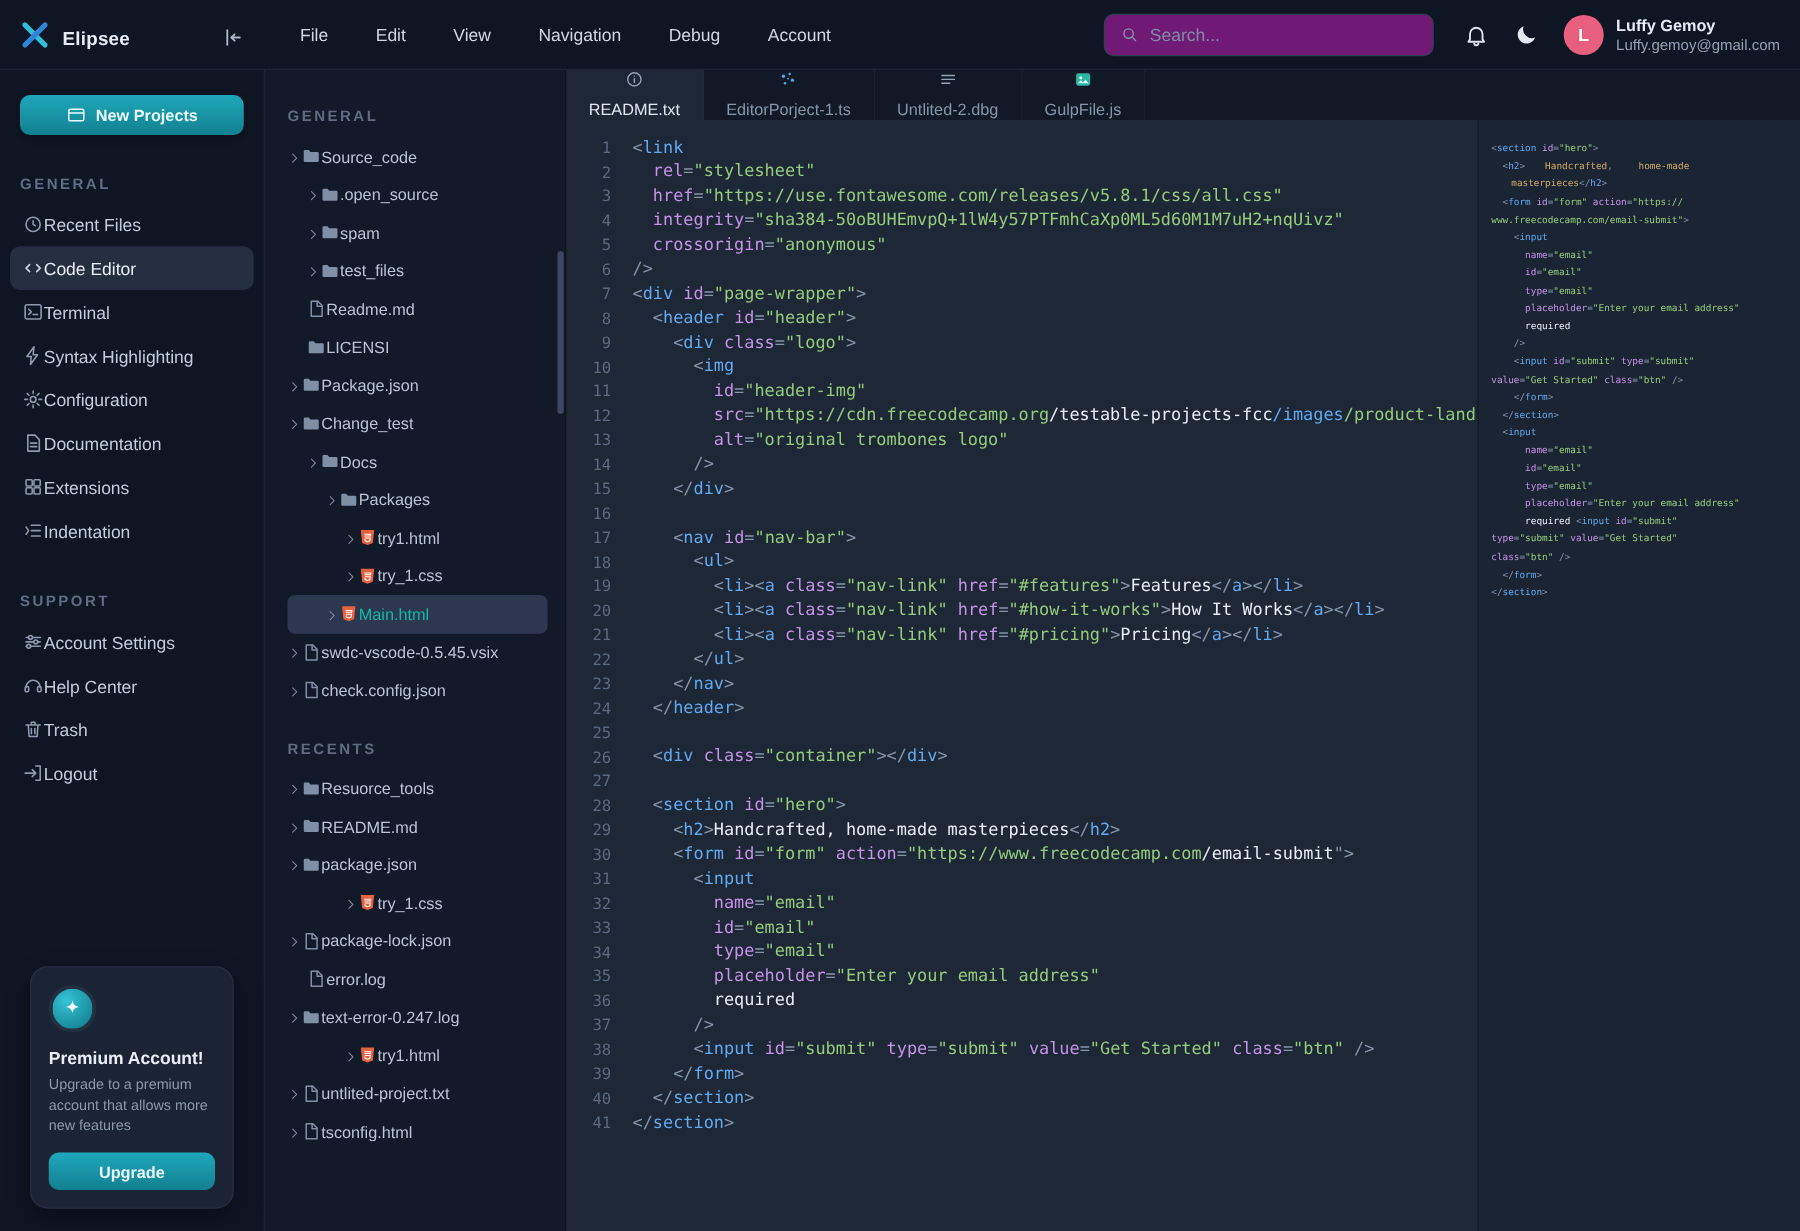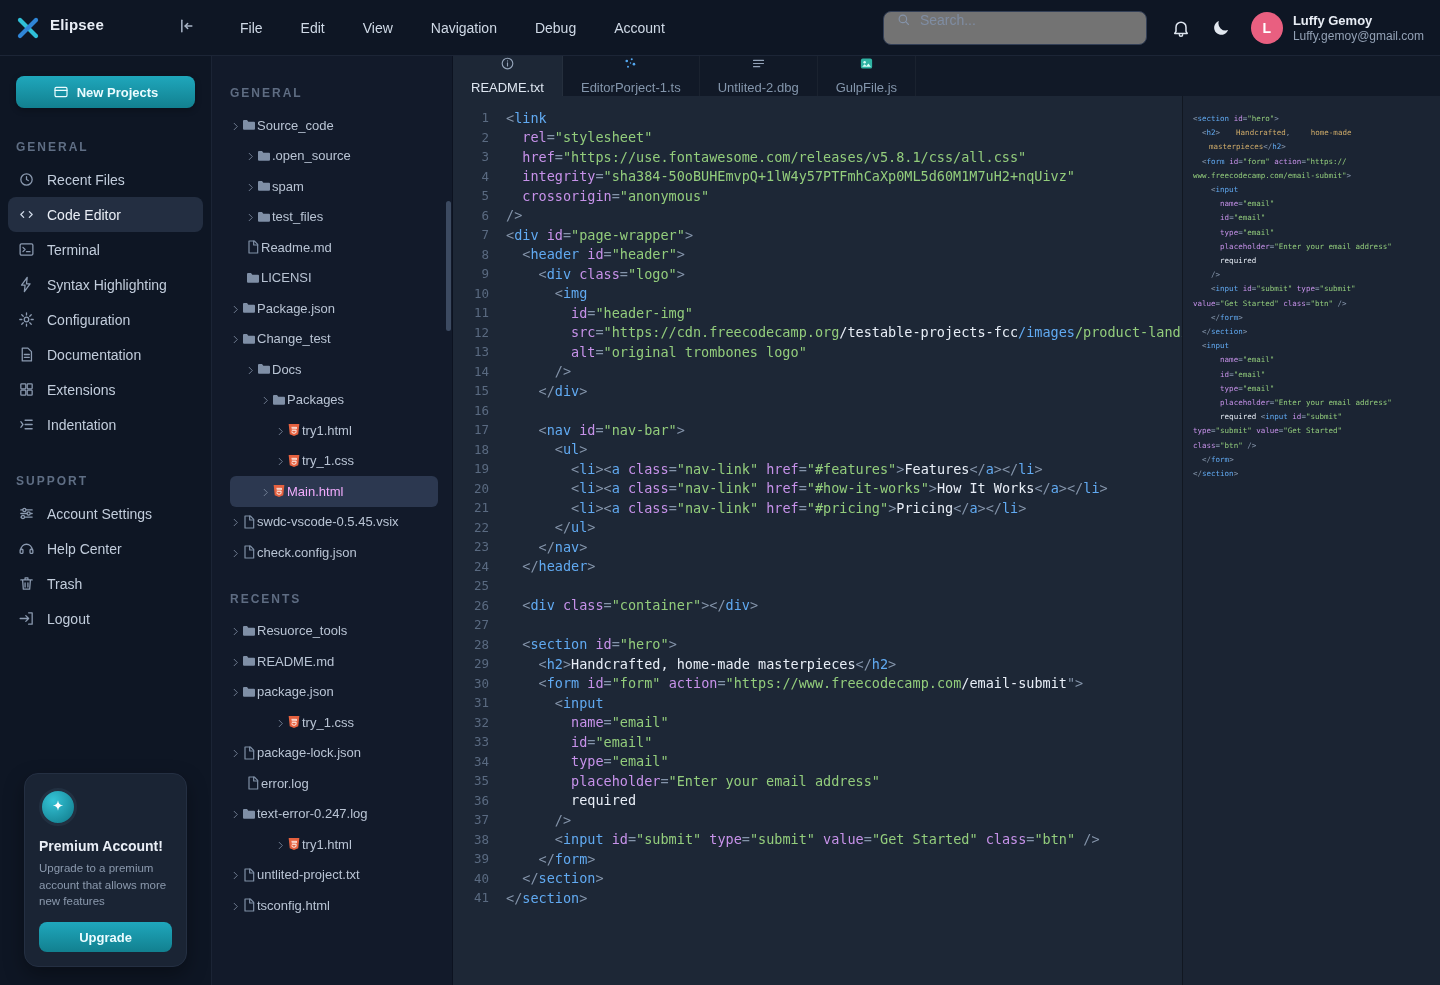--- a/index.html
+++ b/index.html
@@ -2,27 +2,27 @@
 <html><head>
 <meta charset="utf-8">
 <style>
   * { box-sizing: border-box; margin: 0; padding: 0; }
   html,body { width:1440px; height:985px; overflow:hidden; background:#0d1522;
     font-family:"Liberation Sans", sans-serif; }
 
   
   .topbar { height:56px; display:flex; align-items:center; background:#0e1624;
     border-bottom:1px solid #1c2536; position:relative; z-index:2; }
-  .brand { width:212px; display:flex; align-items:flex-start; padding:0 16px; gap:10px; flex:none; }
+  .brand { width:212px; display:flex; align-items:flex-end; padding:0 16px; gap:10px; flex:none; }
   .logo { width:24px; height:24px; flex:none; }
   .app-name { color:#e8edf5; font-size:15px; font-weight:700; letter-spacing:.2px; flex:1; }
   .collapse { width:20px; height:20px; color:#aab6c8; cursor:pointer; flex:none; }
   .menus { display:flex; gap:38px; margin-left:28px; color:#cfd9e6; font-size:14px; }
   .menu-item { cursor:pointer; }
-  .search { margin-left:auto; display:flex; align-items:flex-start; gap:9px; background:#737373;
+  .search { margin-left:auto; display:flex; align-items:center; gap:9px; background:#701a75;
     border:1px solid #333f56; border-radius:8px; height:34px; width:264px; padding:0 12px; }
   .search .sicon { width:15px; height:15px; color:#8593a9; flex:none; }
   .search input { background:transparent; border:none; outline:none; color:#c6d1e0;
     font-size:14px; width:100%; font-family:inherit; }
   .search input::placeholder { color:#7f8da3; }
   .top-icons { display:flex; align-items:center; gap:20px; margin-left:24px; margin-right:20px; }
   .top-icon { width:20px; height:20px; color:#dfe6f0; cursor:pointer; }
   .user { display:flex; align-items:center; gap:10px; margin-right:16px; cursor:pointer; }
   .avatar { width:32px; height:32px; border-radius:50%; background:#e95f80; color:#fff;
     font-weight:700; display:flex; align-items:center; justify-content:center; font-size:14px; flex:none; }
@@ -35,21 +35,21 @@
   
   .sidebar { width:212px; background:#0e1624; border-right:1px solid #1b2435;
     display:flex; flex-direction:column; padding:20px 0 14px; flex:none; }
   .new-btn { margin:0 16px; height:32px; border-radius:8px; flex:none;
     background:linear-gradient(180deg,#1fa7bc,#12808f); color:#eafcff; font-size:13px; font-weight:600;
     display:flex; align-items:center; justify-content:center; gap:8px; cursor:pointer;
     box-shadow:0 2px 6px rgba(0,0,0,.3); }
   .new-btn .bicon { width:16px; height:16px; color:#eafcff; }
   .side-sec-title { color:#5f6e84; font-size:12px; letter-spacing:2px; font-weight:700;
     padding:32px 16px 8px; }
-  .side-item { display:flex; align-items:center; gap:12px; height:35px; margin:0 8px;
+  .side-item { display:flex; align-items:center; height:35px; margin:0 8px;
     padding:0 10px; border-radius:8px; color:#c2cddc; font-size:14px; cursor:pointer; }
   .side-item .icon { width:17px; height:17px; color:#8b9ab0; flex:none; }
   .side-item.active { background:#232e41; color:#e9eef6; }
   .side-item.active .icon { color:#cfd9e8; }
   .premium { margin:auto 24px 4px; background:#1a2434; border:1px solid #242f42;
     border-radius:14px; padding:14px; box-shadow:0 8px 20px rgba(0,0,0,.35); }
   .premium-icon { width:38px; height:38px; border-radius:50%;
     background:radial-gradient(circle at 35% 30%, #34c3d6, #0f7787);
     display:flex; align-items:center; justify-content:center; margin-bottom:12px;
     border:3px solid #223041; }
@@ -62,21 +62,21 @@
 
   
   .explorer { width:240px; background:#121a2a; position:relative; padding:6px 0 0 18px;
     overflow:hidden; flex:none; }
   .exp-title { color:#5e6c82; font-size:12px; letter-spacing:2px; font-weight:700;
     padding:24px 0 10px; }
   .exp-item { display:flex; align-items:center; height:30.5px; gap:0; color:#b9c4d4;
     font-size:13px; cursor:pointer; border-radius:6px; margin-right:14px; white-space:nowrap; }
   .exp-item .chev { width:11px; height:11px; color:#7e8ca1; flex:none; }
   .exp-item .ficon { width:16px; height:16px; flex:none; color:#7f8fa6; }
-  .exp-item.selected { background:#2c3850; color:#f0abfc; }
+  .exp-item.selected { background:#2c3850; color:#14b8a6; }
   .exp-label { overflow:hidden; text-overflow:ellipsis; }
   .exp-scroll { position:absolute; right:1px; top:145px; width:5px; height:130px;
     background:#3c4a61; border-radius:3px; cursor:grab; }
 
   
   .editor-col { flex:1; display:flex; flex-direction:column; min-width:0;
     border-left:1px solid #0c1220; }
   .tabbar { height:40px; background:#111927; display:flex; align-items:stretch; flex:none; }
   .tab { display:flex; align-items:center; gap:9px; padding:0 18px; font-size:13px;
     color:#8496ac; cursor:pointer; border-right:1px solid rgba(255,255,255,.04);flex-direction:column; }

